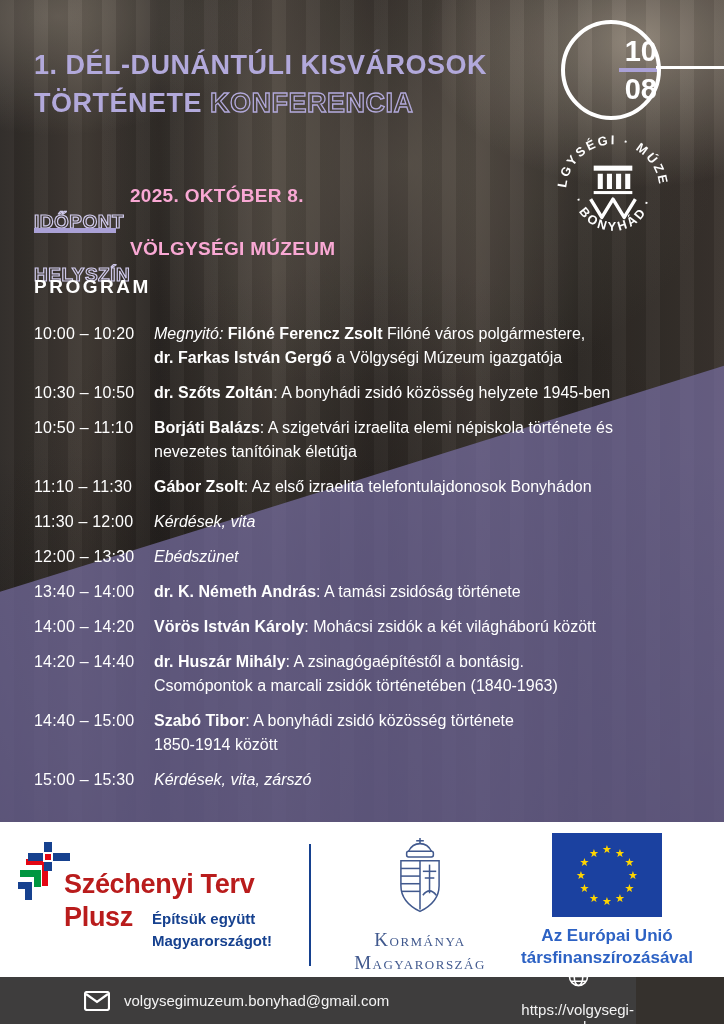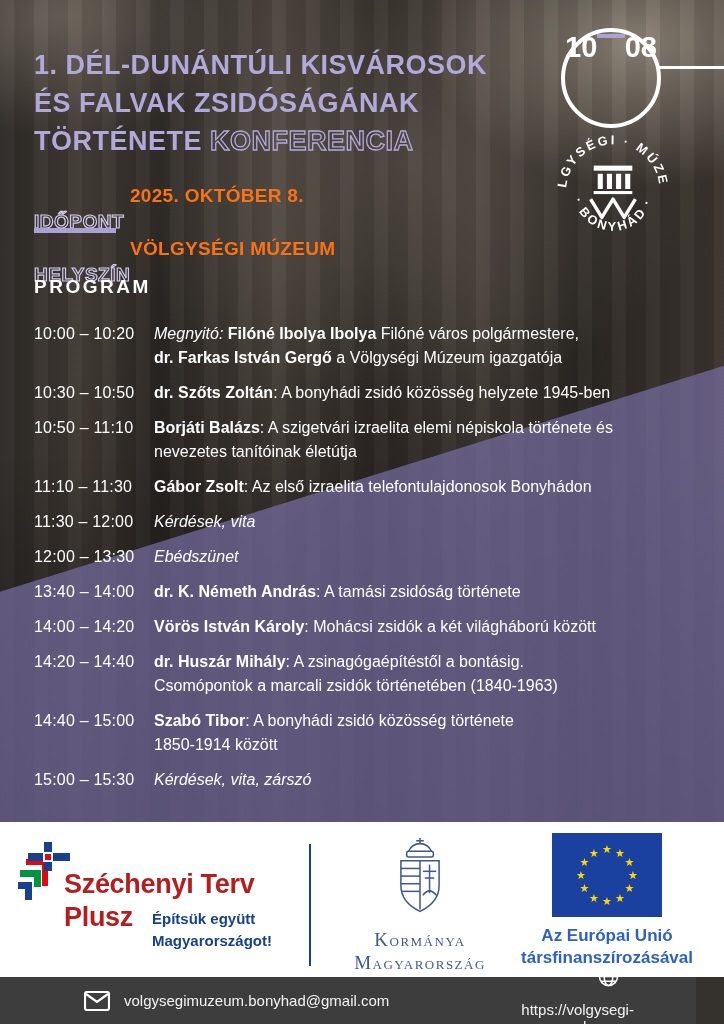--- a/index.html
+++ b/index.html
@@ -26,27 +26,27 @@
   @supports (-webkit-text-stroke:1px #fff){
     .stroke-lav{color:transparent;-webkit-text-stroke:1.3px #b2a9db;}
   }
   .stroke-wht{color:#cfc9ea;}
   @supports (-webkit-text-stroke:1px #fff){
     .stroke-wht{color:transparent;-webkit-text-stroke:1.2px #cfc9ea;}
   }
   .meta{position:absolute;left:34px;top:182px;font-size:19px;line-height:27px;font-weight:800;}
   .meta-row{display:flex;}
   .meta-label{width:96px;letter-spacing:.5px;margin-top:26px;}
-  .meta-value{color:#f97316;letter-spacing:.3px;}
+  .meta-value{color:#f9a8d4;letter-spacing:.3px;}
   .divider{position:absolute;left:34px;top:228px;width:82px;height:5px;background:#aaa1d6;}
   .program-heading{position:absolute;left:34px;top:276px;font-size:19px;font-weight:800;
     color:#ffffff;letter-spacing:2.5px;}
   
-  .date-badge{position:absolute;left:561px;top:28px;width:92px;height:92px;border:4px solid #fff;
-    border-radius:50%;display:flex;flex-direction:row;align-items:flex-start;justify-content:center;
+  .date-badge{position:absolute;left:561px;top:20px;width:92px;height:92px;border:4px solid #fff;
+    border-radius:50%;display:flex;flex-direction:column;align-items:flex-end;justify-content:center;
     color:#fff;font-weight:800;font-size:29px;line-height:30px;}
   .date-sep{width:38px;height:4px;background:#aaa1d6;margin:2px 0;}
   .badge-line{position:absolute;left:656px;top:66px;width:68px;height:3px;background:#fff;}
   .museum-logo{position:absolute;left:552px;top:128px;width:122px;height:122px;}
   .museum-logo text{fill:#fff;font-family:"Liberation Sans",sans-serif;font-size:12.5px;
     font-weight:700;letter-spacing:2.5px;}
   
   .program-list{position:absolute;left:34px;top:322px;width:672px;color:#fff;font-size:16px;}
   .prow{display:flex;margin-bottom:11px;line-height:24px;}
   .ptime{width:120px;flex:0 0 120px;letter-spacing:.2px;}
@@ -61,37 +61,36 @@
   .stp-tag{position:absolute;left:152px;top:86px;font-size:15px;line-height:22px;font-weight:700;color:#16418f;}
   .band-divider{position:absolute;left:309px;top:22px;width:2px;height:122px;background:#16418f;}
   .gov{position:absolute;left:330px;top:14px;width:180px;text-align:center;}
   .gov-text{margin-top:4px;font-family:"Liberation Serif",serif;font-variant:small-caps;
     font-size:19px;line-height:23px;color:#41598e;letter-spacing:1.5px;}
   .eu{position:absolute;left:512px;top:11px;width:190px;text-align:center;}
   .eu-flag{display:block;margin:0 auto;width:110px;height:84px;background:#1b41a0;}
   .eu-flag text{fill:#ffd500;font-size:11px;text-anchor:middle;dominant-baseline:central;}
   .eu-text{margin-top:8px;font-size:17px;line-height:22px;font-weight:600;color:#2d62c4;}
   
-  .footerbar{position:absolute;left:0;top:977px;width:696px;height:47px;background:#3e3d3d;
+  .footerbar{position:absolute;left:0;top:977px;width:636px;height:47px;background:#3e3d3d;
     display:flex;align-items:center;color:#f3f3f3;font-size:15px;}
   .f-item{display:flex;align-items:center;gap:14px;}
   .f-email{margin-left:84px;}
   .f-web{margin-left:132px;flex-direction:column;}
 </style>
 </head>
 <body>
 
 <div class="poster">
 
   <div class="photo"></div>
   <div class="wedge"></div>
 
   <div class="title">
     <div>1. DÉL-DUNÁNTÚLI KISVÁROSOK</div>
-    <div>ÉS FALVAK ZSIDÓSÁGÁNAK</div>
     <div>
       <span>TÖRTÉNETE</span>
       <span class="stroke-lav">KONFERENCIA</span>
     </div>
   </div>
 
   <div class="date-badge">
     <span>10</span>
     <span class="date-sep"></span>
     <span>08</span>
@@ -130,21 +129,21 @@
       <span class="meta-value">VÖLGYSÉGI MÚZEUM</span>
     </div>
   </div>
 
   <div class="divider"></div>
   <div class="program-heading">PROGRAM</div>
 
   <div class="program-list">
       <div class="prow">
         <div class="ptime">10:00 – 10:20</div>
-        <div class="ptext"><span class="i">Megnyitó: </span><span class="b">Filóné Ibolya Ibolya</span><span> Filóné város polgármestere,</span><br><span class="b">dr. Farkas István Gergő</span><span> a Völgységi Múzeum igazgatója</span></div>
+        <div class="ptext"><span class="i">Megnyitó: </span><span class="b">Filóné Ferencz Zsolt</span><span> Filóné város polgármestere,</span><br><span class="b">dr. Farkas István Gergő</span><span> a Völgységi Múzeum igazgatója</span></div>
       </div>
       <div class="prow">
         <div class="ptime">10:30 – 10:50</div>
         <div class="ptext"><span class="b">dr. Szőts Zoltán</span><span>: A bonyhádi zsidó közösség helyzete 1945-ben</span></div>
       </div>
       <div class="prow">
         <div class="ptime">10:50 – 11:10</div>
         <div class="ptext"><span class="b">Borjáti Balázs</span><span>: A szigetvári izraelita elemi népiskola története és</span><br><span>nevezetes tanítóinak életútja</span></div>
       </div>
       <div class="prow">

